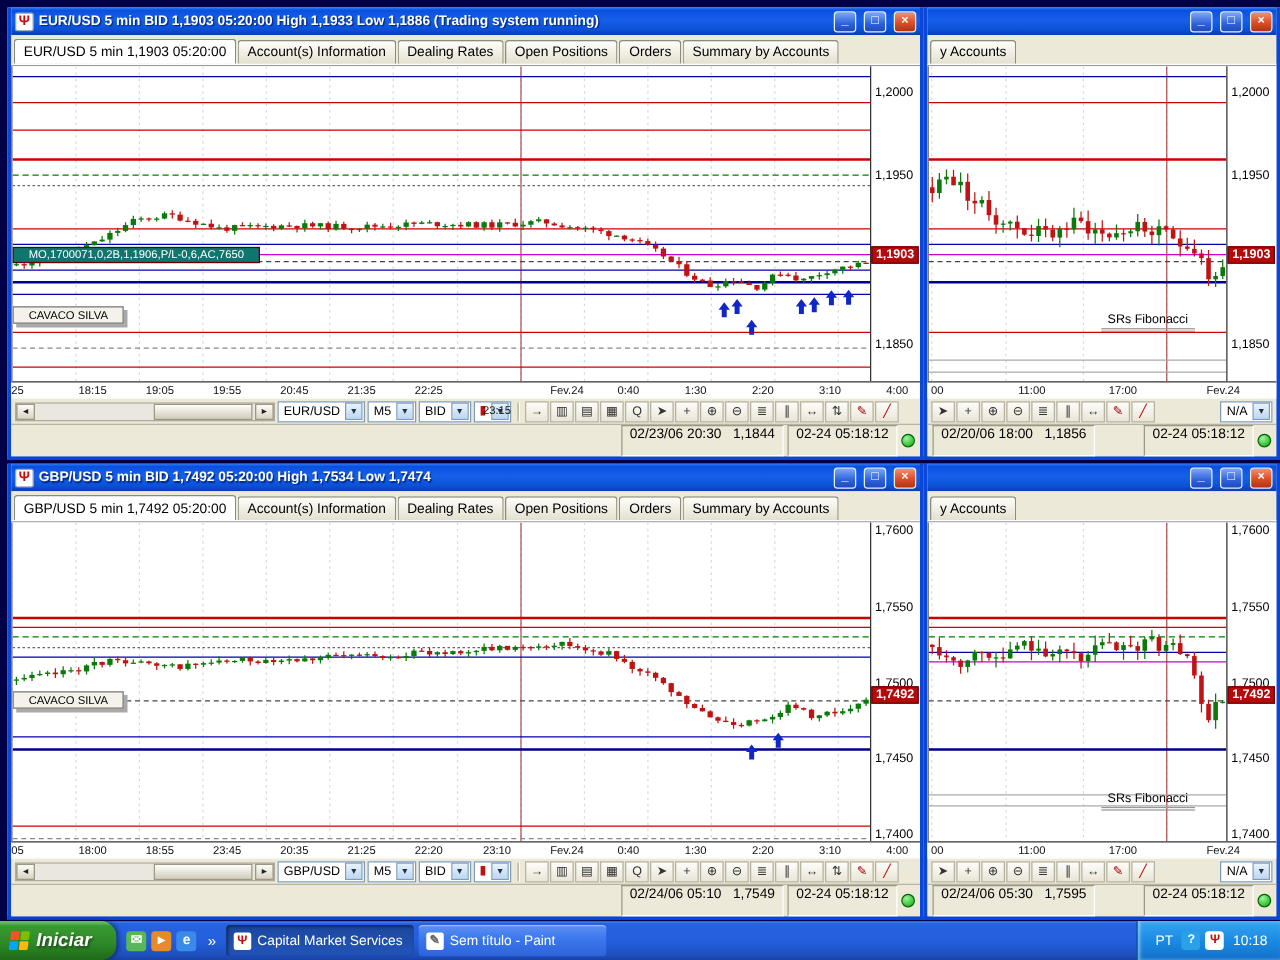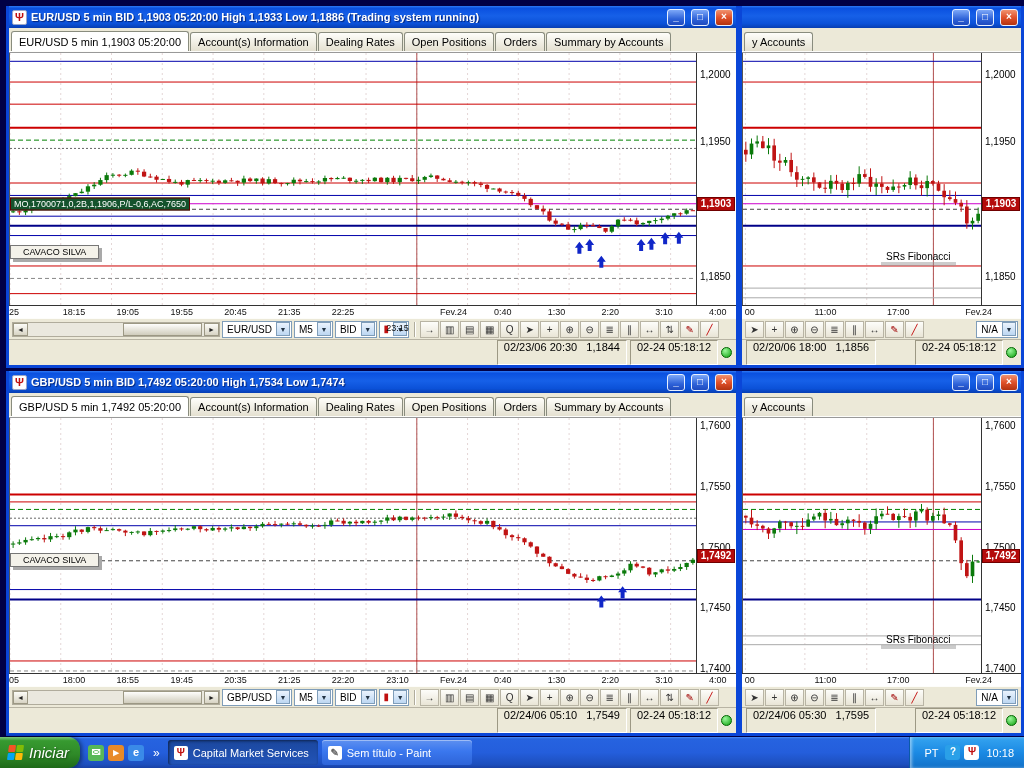--- a/index.html
+++ b/index.html
@@ -23,21 +23,21 @@
   .plot-wrap{flex:1;display:flex;min-height:0;}
   .plot{flex:1;position:relative;background:#fff;overflow:hidden;border-left:1px solid #555;}
   .plot svg{position:absolute;left:0;top:0;}
   .y-axis{flex:0 0 40px;position:relative;border-left:1px solid #333;background:#fff;font-size:10px;color:#000;}
   .ylab{position:absolute;left:3px;transform:translateY(-50%);white-space:nowrap;}
   .ytag{position:absolute;left:0;right:1px;transform:translateY(-50%);background:#B40A0A;color:#fff;font-weight:bold;text-align:center;border:1px solid #700000;font-size:10px;line-height:12px;}
   .x-axis{flex:0 0 13px;position:relative;border-top:1px solid #333;font-size:9px;color:#111;background:#fff;}
   .xlab{position:absolute;top:1px;white-space:nowrap;}
 
   .clabel{position:absolute;transform:translateY(-50%);white-space:nowrap;z-index:3;}
-  .clabel.order{background:#14532d;color:#fff;font-size:9px;border:1px solid #660000;padding:0 3px;line-height:11px;}
+  .clabel.order{background:#0f766e;color:#fff;font-size:9px;border:1px solid #660000;padding:0 12px;line-height:11px;}
   .clabel.name{background:#F4F2EA;color:#000;font-size:9px;border:1px solid #777;padding:1px 12px;box-shadow:3px 3px 0 #A9A9A9;}
   .clabel.fib{color:#000;font-size:10px;border-bottom:3px double #999;padding:0 5px 1px;}
 
   .toolbar{flex:0 0 21px;display:flex;align-items:center;gap:2px;padding:1px 3px;background:#ECE9D8;border-top:1px solid #FDFDFA;font-size:10px;}
   .hscroll{display:flex;align-items:center;height:15px;width:208px;flex:0 0 208px;background:#D8D4C8;border:1px solid #B0AC9C;}
   .sbtn{width:15px;height:13px;flex:0 0 15px;background:linear-gradient(#FCFCF8,#D8D4C4);border:1px solid #9C9884;font-size:7px;text-align:center;line-height:11px;color:#222;}
   .strack{flex:1;position:relative;height:13px;background:#EAE8DE;}
   .sthumb{position:absolute;right:2px;top:0;width:45%;height:13px;background:linear-gradient(#FEFEFC,#D0CCBC);border:1px solid #9C9884;}
   .combo{display:inline-flex;align-items:center;background:#fff;border:1px solid #7F9DB9;height:17px;padding:0 1px 0 4px;font-size:10px;white-space:nowrap;color:#000;}
   .combo .carrow{width:14px;height:14px;margin-left:4px;background:linear-gradient(#EAF3FD,#BDD7F2);border:1px solid #7F9DB9;text-align:center;font-size:7px;line-height:13px;color:#234;}
@@ -45,21 +45,21 @@
   .icons{display:flex;gap:1px;align-items:center;}
   .icon-btn{width:19px;height:17px;flex:0 0 19px;border:1px solid #B8B4A4;background:linear-gradient(#FDFDFA,#E9E5D6);font-size:10px;text-align:center;line-height:15px;color:#333;}
   .tsep{width:1px;height:15px;background:#B0AC9C;margin:0 3px;box-shadow:1px 0 0 #fff;}
 
   .statusbar{flex:0 0 18px;display:flex;align-items:center;background:#ECE9D8;border-top:1px solid #B8B4A4;font-size:11px;padding:0 4px;gap:3px;color:#000;}
   .status-cell{border:1px solid;border-color:#9C9884 #FFFFFF #FFFFFF #9C9884;padding:0 6px;height:25px;line-height:13px;white-space:pre;}
   .status-dot{width:11px;height:11px;flex:0 0 11px;border-radius:50%;background:radial-gradient(circle at 35% 30%,#9CF89C,#0CA00C);border:1px solid #006600;}
 
   .taskbar{position:absolute;left:0;top:737px;width:1024px;height:31px;z-index:50;display:flex;align-items:center;
     background:linear-gradient(180deg,#4A8DF8 0%,#2663E0 6%,#245EDC 50%,#1D4FBE 88%,#1941A5 100%);}
-  .start-button{height:31px;padding:0 11px 0 8px;display:flex;align-items:center;gap:6px;color:#fff;font-weight:normal;font-style:italic;font-size:15px;
+  .start-button{height:31px;padding:0 20px 0 8px;display:flex;align-items:center;gap:6px;color:#fff;font-weight:bold;font-style:italic;font-size:15px;
     background:linear-gradient(180deg,#7AC77A 0%,#379A30 12%,#2F8A28 55%,#1E6A18 100%);border-radius:0 12px 12px 0;box-shadow:2px 0 4px rgba(0,0,0,.45);text-shadow:1px 1px 2px #1A4A14;}
   .winflag{display:grid;grid-template-columns:7px 7px;grid-template-rows:7px 7px;gap:1px;transform:skewX(-8deg);}
   .winflag i{border-radius:1px;display:block;}
   .winflag i:nth-child(1){background:#F35325;}
   .winflag i:nth-child(2){background:#81BC06;}
   .winflag i:nth-child(3){background:#05A6F0;}
   .winflag i:nth-child(4){background:#FFBA08;}
   .quick-launch{display:flex;align-items:center;gap:4px;padding:0 5px 0 8px;}
   .ql-icon{width:16px;height:16px;flex:0 0 16px;border-radius:3px;font-size:11px;line-height:15px;text-align:center;font-weight:bold;}
   .ql-more{color:#fff;font-size:12px;padding:0 4px;}
@@ -868,21 +868,21 @@
             <div class="ylab" style="top: 50.4762%;">1,7500</div>
             <div class="ylab" style="top: 74.2857%;">1,7450</div>
             <div class="ylab" style="top: 98.0952%;">1,7400</div>
             <div class="ytag" style="top: 54.2857%;">1,7492</div>
           </div>
       </div>
       <div class="x-axis">
           <div class="xlab" style="left: 0%;">05</div>
           <div class="xlab" style="left: 7.4%;">18:00</div>
           <div class="xlab" style="left: 14.8%;">18:55</div>
-          <div class="xlab" style="left: 22.2%;">19:45</div>
+          <div class="xlab" style="left: 22.2%;">23:45</div>
           <div class="xlab" style="left: 29.6%;">20:35</div>
           <div class="xlab" style="left: 37%;">21:25</div>
           <div class="xlab" style="left: 44.4%;">22:20</div>
           <div class="xlab" style="left: 51.9%;">23:10</div>
           <div class="xlab" style="left: 59.3%;">Fev.24</div>
           <div class="xlab" style="left: 66.7%;">0:40</div>
           <div class="xlab" style="left: 74.1%;">1:30</div>
           <div class="xlab" style="left: 81.5%;">2:20</div>
           <div class="xlab" style="left: 88.9%;">3:10</div>
           <div class="xlab" style="left: 96.3%;">4:00</div>

